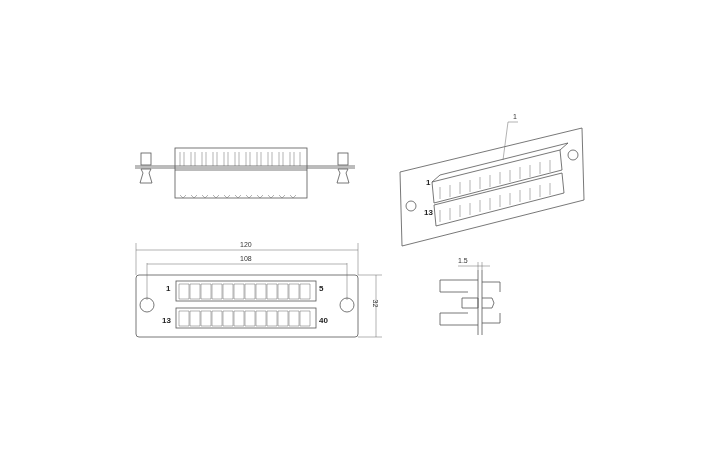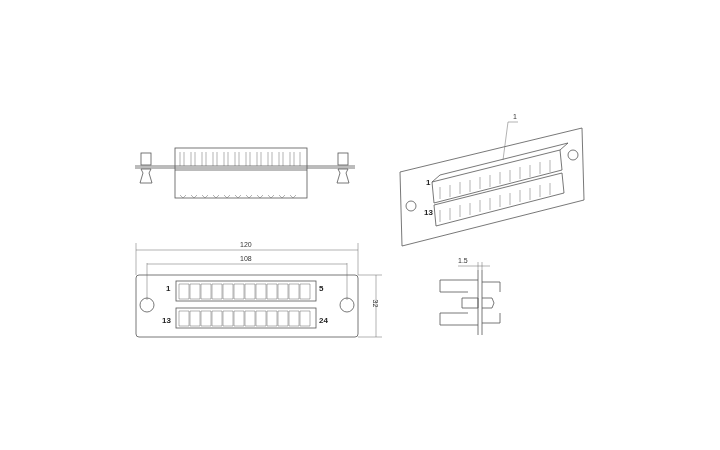--- a/index.html
+++ b/index.html
@@ -78,18 +78,18 @@
     <line class="thin" x1="458" y1="266" x2="490" y2="266"></line>
   </g>
 </svg>
 
 <span class="lbl" style="left:240px;top:241px;">120</span>
 <span class="lbl" style="left:240px;top:255px;">108</span>
 <span class="lbl" style="left:372px;top:300px;transform:rotate(90deg);">32</span>
 <span class="port-lbl" style="left:166px;top:284px;">1</span>
 <span class="port-lbl" style="left:319px;top:284px;">5</span>
 <span class="port-lbl" style="left:162px;top:316px;">13</span>
-<span class="port-lbl" style="left:319px;top:316px;">24</span>
+<span class="port-lbl" style="left:319px;top:316px;">40</span>
 <span class="lbl" style="left:513px;top:113px;">1</span>
 <span class="port-lbl" style="left:426px;top:178px;">1</span>
 <span class="port-lbl" style="left:424px;top:208px;">13</span>
 <span class="lbl" style="left:458px;top:257px;">1.5</span>
 </div>
 
 </body></html>

